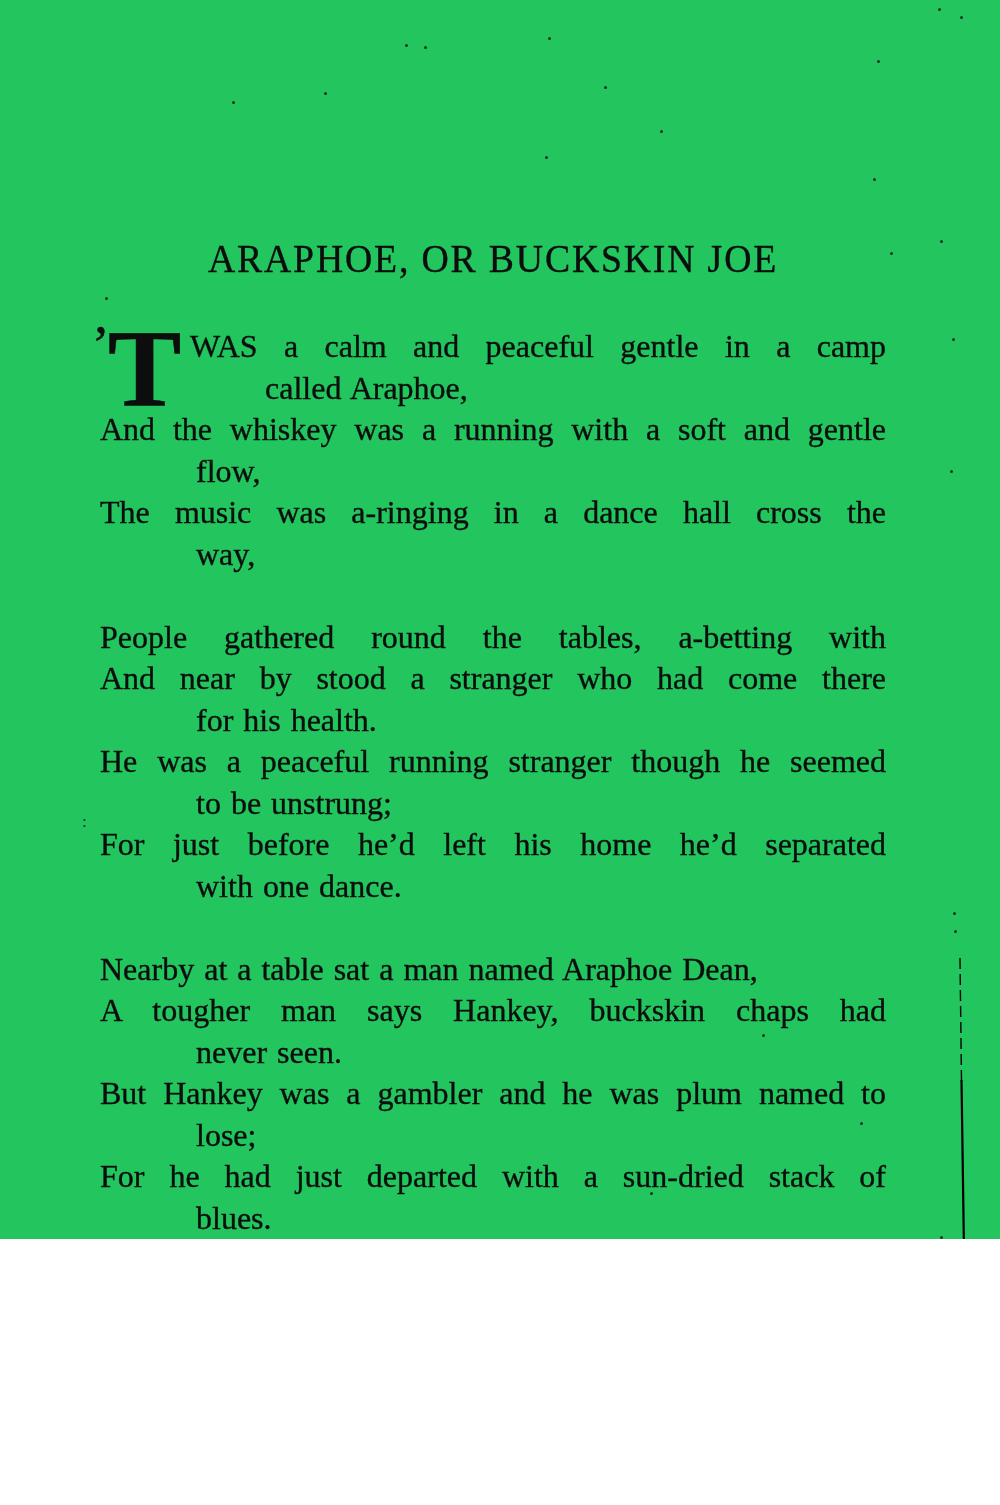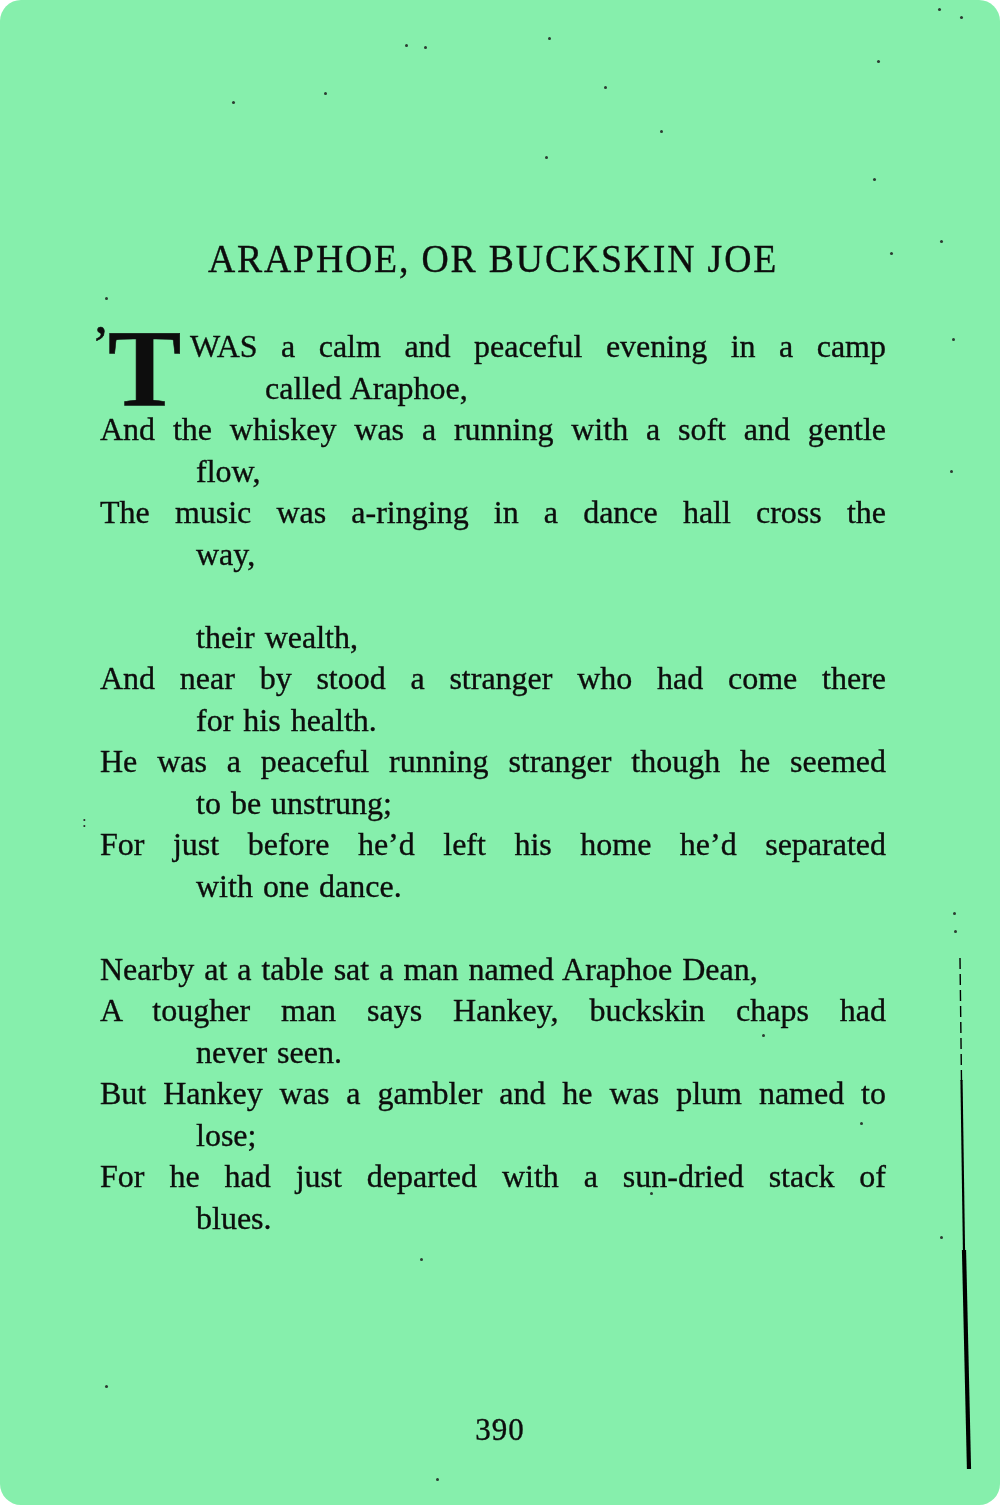--- a/index.html
+++ b/index.html
@@ -3,26 +3,25 @@
 <meta charset="utf-8">
 <style>
   html, body {
     margin: 0;
     padding: 0;
     background: #ffffff;
   }
   .sheet {
     position: relative;
     width: 1000px;
-    height: 1505px;
-    background: #86efac;
+    height: 1239px;
+    background: #22c55e;
     overflow: hidden;
     font-family: "Liberation Serif", "DejaVu Serif", serif;
     color: #0d0d0d;
-    border-radius: 21px;
   }
   .page-title {
     position: absolute;
     top: 234px;
     left: 100px;
     width: 786px;
     text-align: center;
     font-size: 41px;
     letter-spacing: 2px;
     white-space: nowrap;
@@ -115,29 +114,29 @@
 
   <div class="page-title">ARAPHOE, OR BUCKSKIN JOE</div>
 
   <div class="poem">
     <div class="dropcap">
       <span class="dc-apos">’</span>
       <span class="dc-letter">T</span>
     </div>
     <div>
         <div class="stanza">
-          <div class="line dropcap-first">WAS a calm and peaceful evening in a camp</div>
+          <div class="line dropcap-first">WAS a calm and peaceful gentle in a camp</div>
           <div class="line dropcap-cont">called Araphoe,</div>
           <div class="line justified">And the whiskey was a running with a soft and gentle</div>
           <div class="line cont">flow,</div>
           <div class="line justified">The music was a-ringing in a dance hall cross the</div>
           <div class="line cont">way,</div>
         </div>
         <div class="stanza">
-          <div class="line cont">their wealth,</div>
+          <div class="line justified">People gathered round the tables, a-betting with</div>
           <div class="line justified">And near by stood a stranger who had come there</div>
           <div class="line cont">for his health.</div>
           <div class="line justified">He was a peaceful running stranger though he seemed</div>
           <div class="line cont">to be unstrung;</div>
           <div class="line justified">For just before he’d left his home he’d separated</div>
           <div class="line cont">with one dance.</div>
         </div>
         <div class="stanza">
           <div class="line plain">Nearby at a table sat a man named Araphoe Dean,</div>
           <div class="line justified">A tougher man says Hankey, buckskin chaps had</div>

